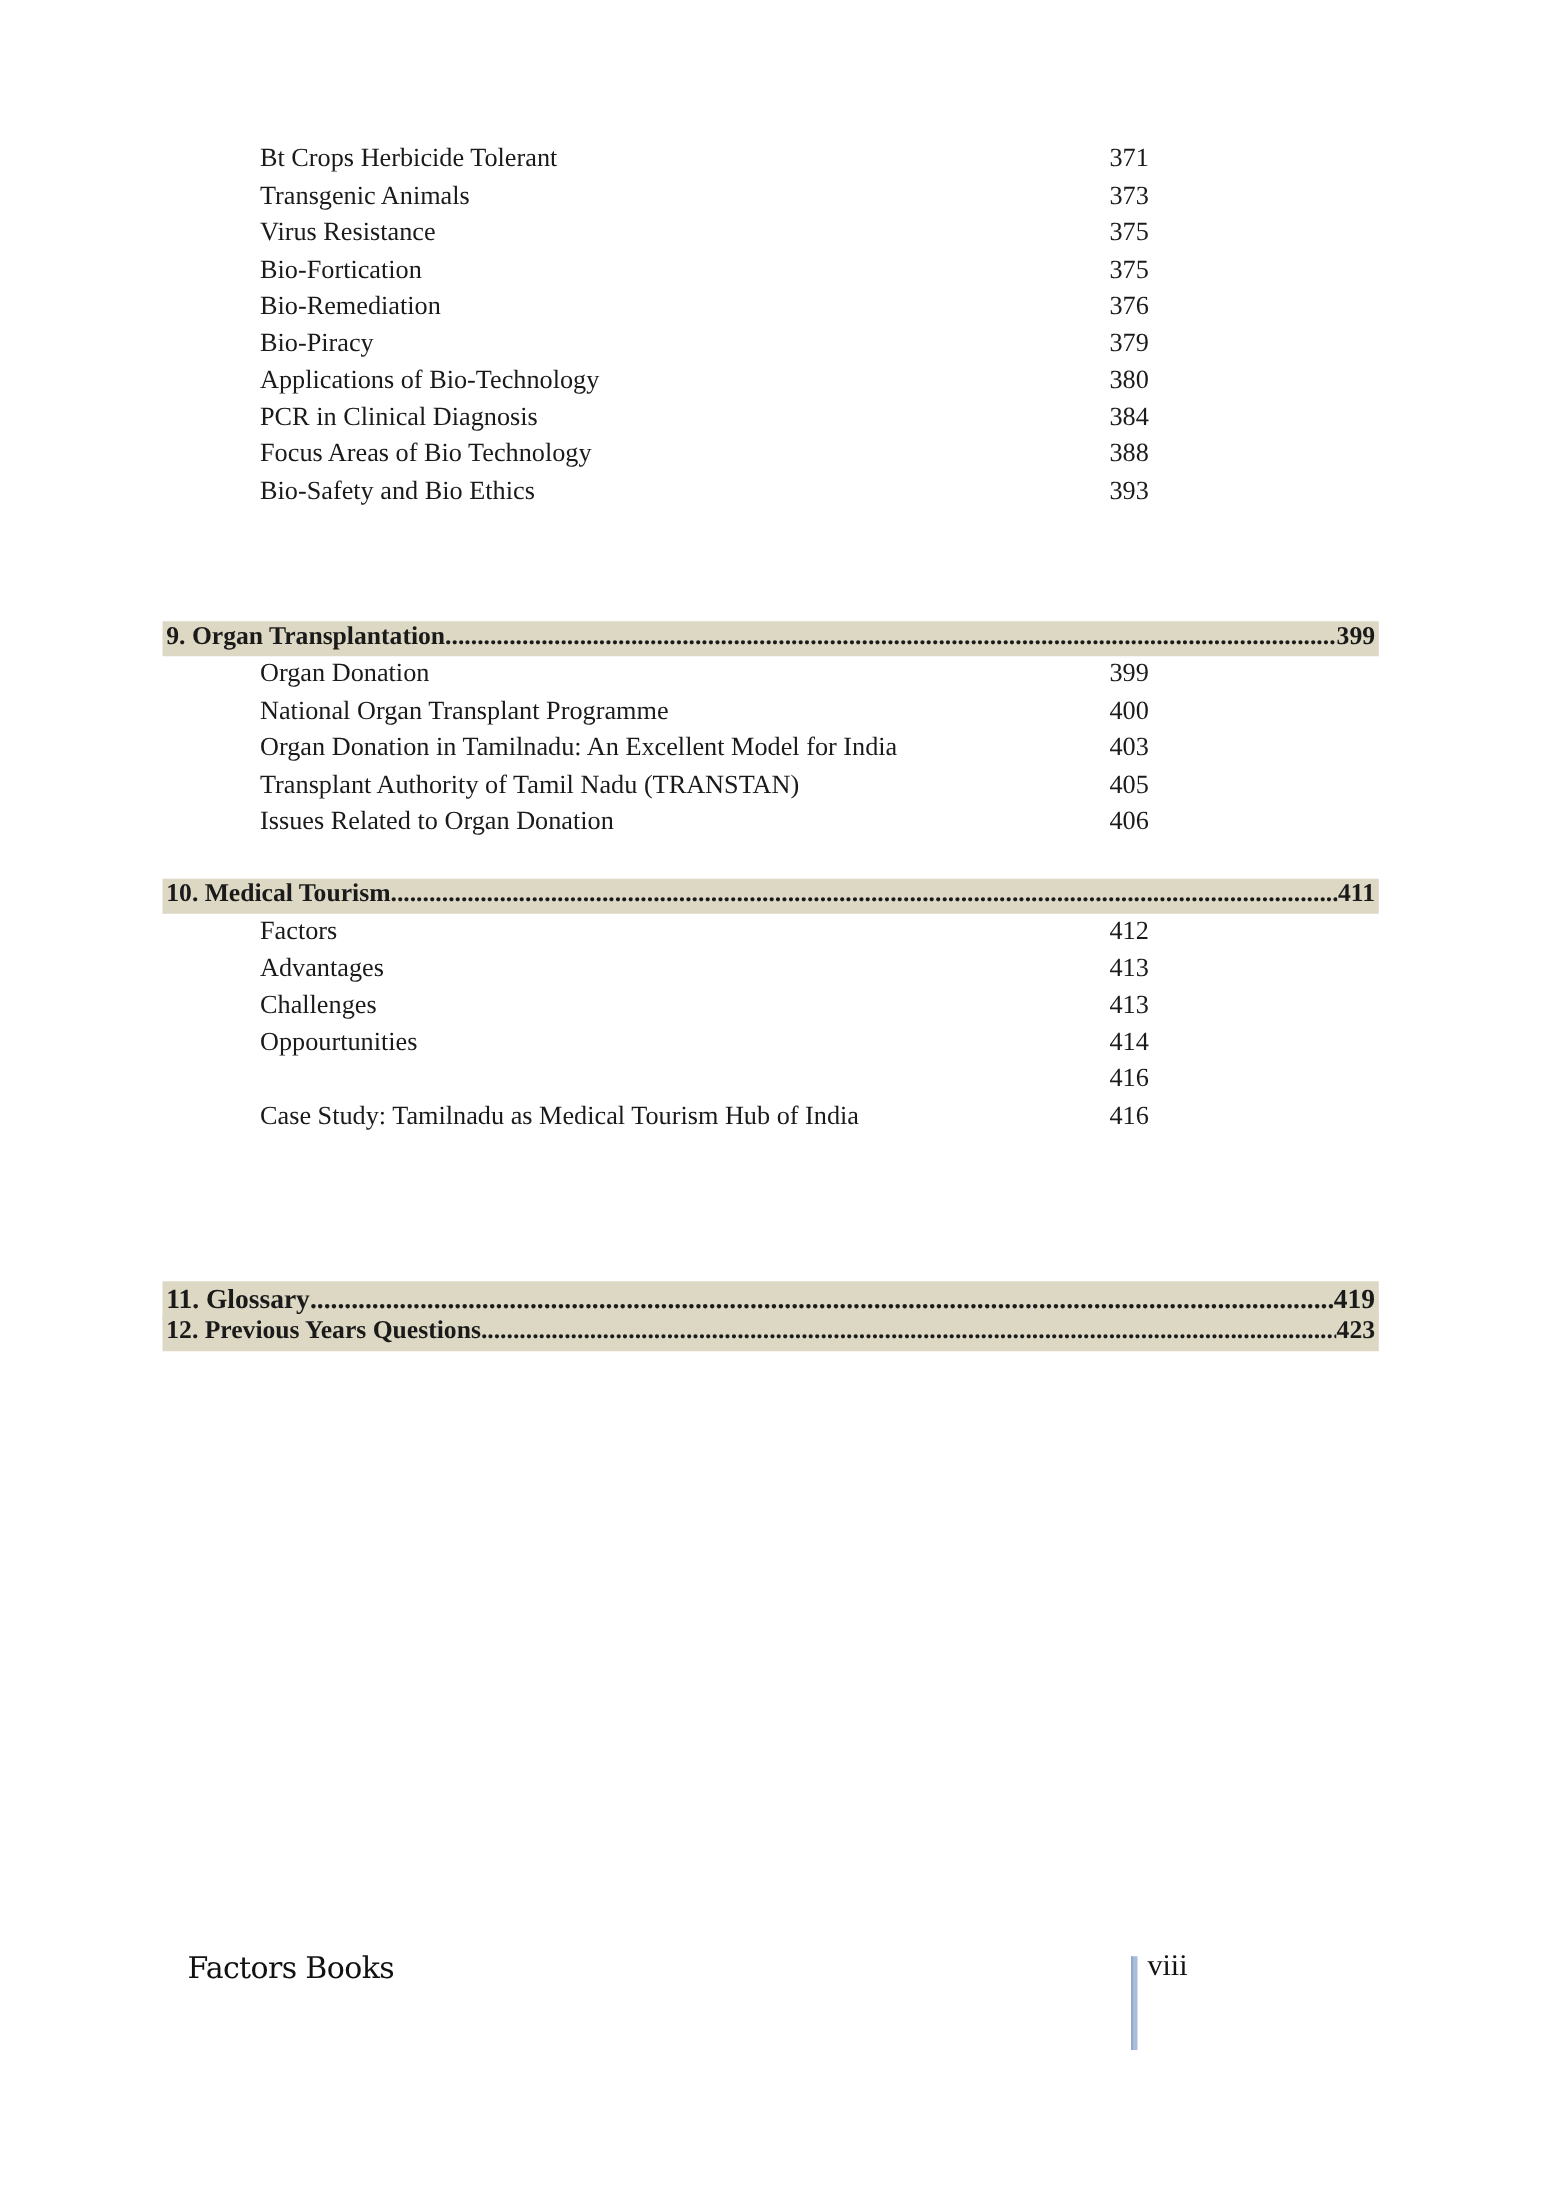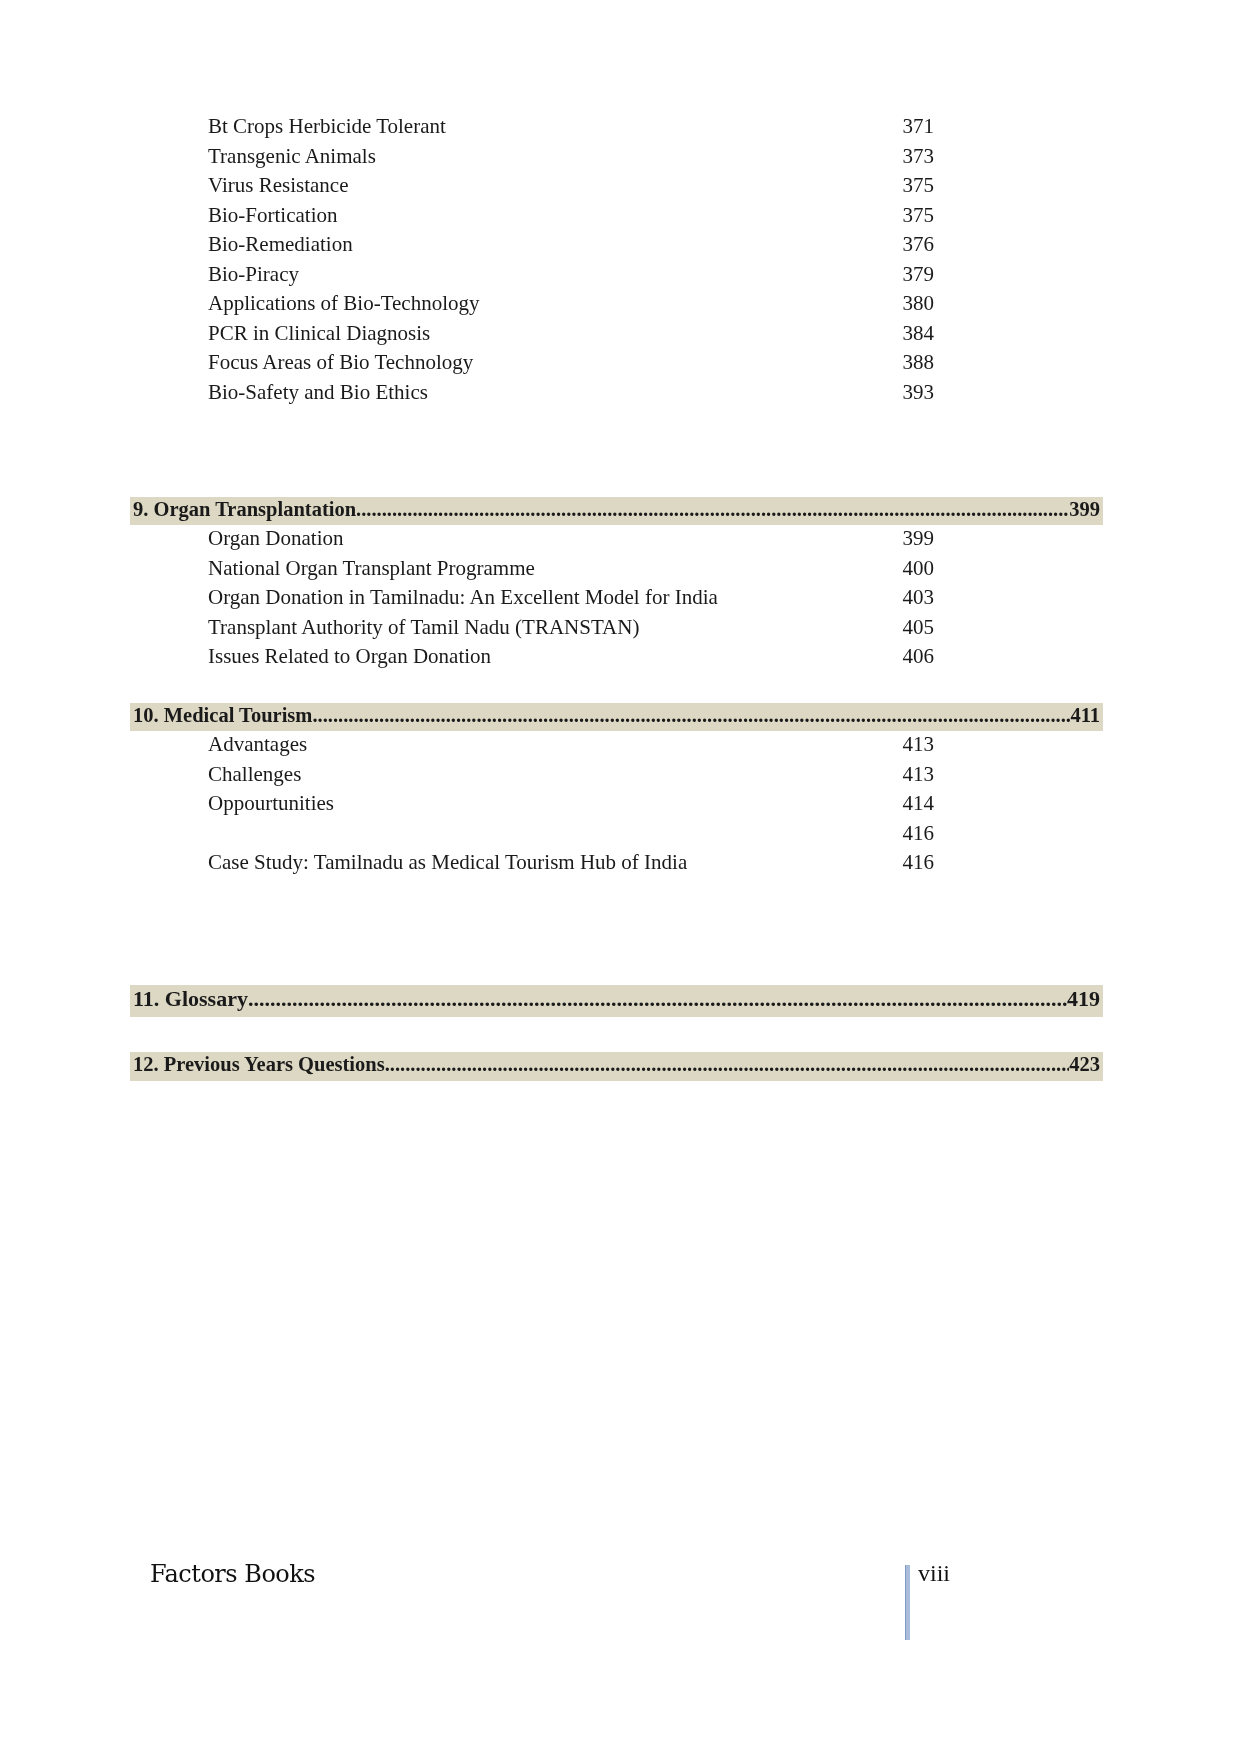--- a/index.html
+++ b/index.html
@@ -2,21 +2,21 @@
 <html><head>
 <meta charset="utf-8">
 <style>
   html, body { margin: 0; padding: 0; background: #ffffff; }
   body { width: 1241px; height: 1755px; position: relative; overflow: hidden;
          font-family: "Liberation Serif", "DejaVu Serif", serif; color: #1a1a1a; }
   .page { position: absolute; left: 0; top: 0; width: 1241px; height: 1755px; }
   .sub-list { position: absolute; left: 0; width: 1111px; }
   .sub-row { position: relative; height: 29.5px; line-height: 29.5px; font-size: 21px; }
   .sub-title { position: absolute; left: 208px; white-space: nowrap; }
-  .sub-page { position: absolute; right: 177px; text-align: center; }
+  .sub-page { position: absolute; right: 192px; text-align: center; }
   .chapter { position: absolute; left: 130px; width: 973px; background: #ddd8c4;
              font-weight: bold; font-size: 20.5px; display: flex; align-items: center;
              box-sizing: border-box; padding: 0 3px 4px 3px; white-space: nowrap; overflow: hidden; }
   .chapter.big { font-size: 22px; }
   .ch-title { flex: 0 0 auto; }
   .ch-dots { flex: 1 1 auto; overflow: hidden; white-space: nowrap; font-weight: bold; letter-spacing: 0px; }
   .ch-page { flex: 0 0 auto; }
   .footer-brand { position: absolute; left: 150px; top: 1560px; font-size: 24px;
                   font-family: "DejaVu Serif", serif; letter-spacing: -0.5px; color: #111; }
   .footer-bar { position: absolute; left: 905px; top: 1565px; width: 4px; height: 75px;
@@ -99,41 +99,45 @@
       </div>
   </div>
 
   <div class="chapter" style="top:703px; height:28px;">
     <span class="ch-title">10. Medical Tourism </span>
     <span class="ch-dots">............................................................................................................................................................................................................................................................</span>
     <span class="ch-page"> 411</span>
   </div>
   <div class="sub-list" style="top:730px;">
     <div class="sub-row">
+        <span class="sub-title">Factors</span>
+        <span class="sub-page">412</span>
+      </div>
+    <div class="sub-row">
         <span class="sub-title">Advantages</span>
         <span class="sub-page">413</span>
       </div>
     <div class="sub-row">
         <span class="sub-title">Challenges</span>
         <span class="sub-page">413</span>
       </div>
     <div class="sub-row">
         <span class="sub-title">Oppourtunities</span>
         <span class="sub-page">414</span>
       </div>
     <div class="sub-row">
         <span class="sub-page">416</span>
       </div>
     <div class="sub-row">
         <span class="sub-title">Case Study: Tamilnadu as Medical Tourism Hub of India</span>
         <span class="sub-page">416</span>
       </div>
   </div>
 
-  <div class="chapter big" style="top:985px; height:32px;justify-content:flex-end;">
+  <div class="chapter big" style="top:1025px; height:32px;justify-content:flex-end;">
     <span class="ch-title">11. Glossary</span>
     <span class="ch-dots">............................................................................................................................................................................................................................................................</span>
     <span class="ch-page">419</span>
   </div>
 
   <div class="chapter" style="top:1052px; height:29px;text-align:center;">
     <span class="ch-title">12. Previous Years Questions </span>
     <span class="ch-dots">............................................................................................................................................................................................................................................................</span>
     <span class="ch-page">423</span>
   </div>

